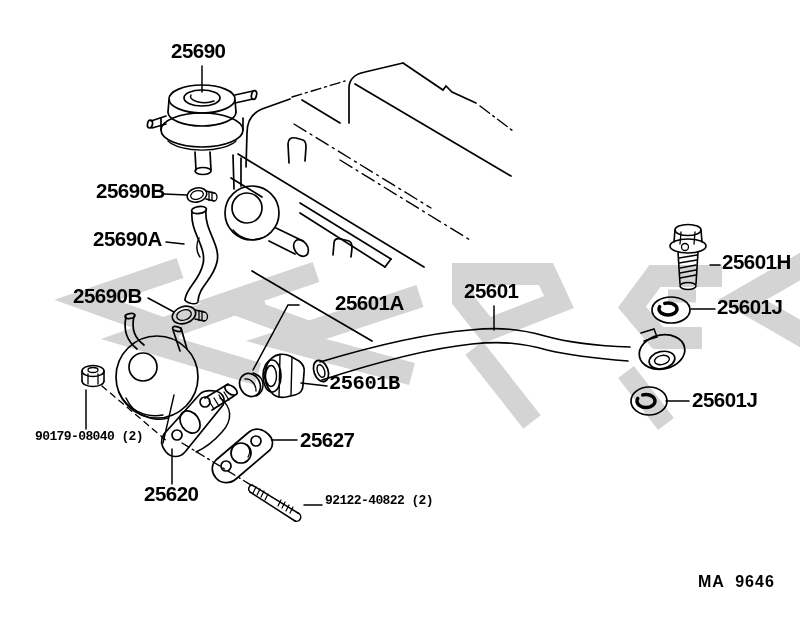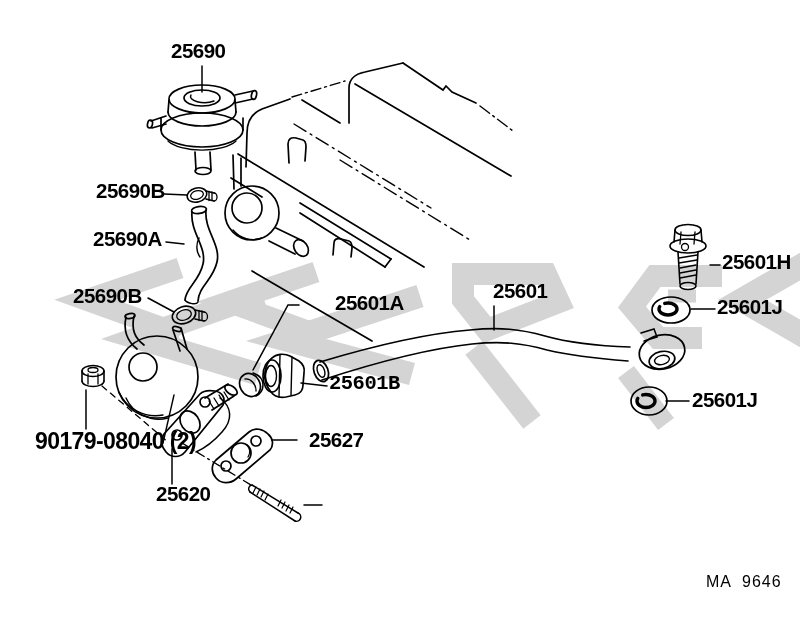--- a/index.html
+++ b/index.html
@@ -16,30 +16,29 @@
     position:absolute;
     font-family:"Liberation Sans", sans-serif;
     font-weight:700;
     font-size:20.5px;
     line-height:1;
     color:#000;
     letter-spacing:-0.5px;
     white-space:nowrap;
     cursor:pointer;
   }
-  .part-label.small{font-size:23px;letter-spacing:-0.6px;}
+  .part-label.small{font-size:13px;letter-spacing:-0.6px;font-family:Liberation Mono, monospace;}
   .figure-code{
     position:absolute;
     font-family:"Liberation Sans", sans-serif;
-    font-weight:400;
+    font-weight:700;
     font-size:16px;
     letter-spacing:1px;
     color:#000;
     white-space:pre;
-    margin-left:8px;
   }
 </style>
 </head>
 <body>
 
 <div class="stage">
 
 <svg width="800" height="642" viewBox="0 0 800 642">
 
   <g stroke="#d4d4d4" fill="none" stroke-linejoin="miter" stroke-linecap="butt">
@@ -275,25 +274,26 @@
     <path d="M182,443 L251,485" stroke-dasharray="8 4 2 4" stroke-width="1.3"></path>
   </g>
 </svg>
 
 <div id="labels">
       <div class="part-label" style="left: 171px; top: 41px;">25690</div>
       <div class="part-label" style="left: 96px; top: 181px;">25690B</div>
       <div class="part-label" style="left: 93px; top: 229px; text-align: right;">25690A</div>
       <div class="part-label" style="left: 73px; top: 286px;">25690B</div>
       <div class="part-label" style="left: 301px; top: 293px; margin-left: 34px;">25601A</div>
-      <div class="part-label" style="left: 493px; top: 281px;">25601</div>
+      <div class="part-label" style="left: 464px; top: 281px;">25601</div>
       <div class="part-label" style="left: 722px; top: 252px; text-align: center;">25601H</div>
       <div class="part-label" style="left: 717px; top: 297px;">25601J</div>
       <div class="part-label" style="left: 329px; top: 374px; font-family: Liberation Mono, monospace;">25601B</div>
       <div class="part-label" style="left: 692px; top: 390px;">25601J</div>
       <div class="part-label small" style="left: 35px; top: 430px;">90179-08040 (2)</div>
-      <div class="part-label" style="left: 309px; top: 430px; text-align: right;">25627</div>
-      <div class="part-label" style="left: 156px; top: 484px;">25620</div>
+      <div class="part-label" style="left: 300px; top: 430px; text-align: right;">25627</div>
+      <div class="part-label" style="left: 144px; top: 484px;">25620</div>
+      <div class="part-label small" style="left: 325px; top: 494px;">92122-40822 (2)</div>
     </div>
 
 <div class="figure-code" style="left:698px;top:573px;">MA  9646</div>
 
 </div>
 
 </body></html>

